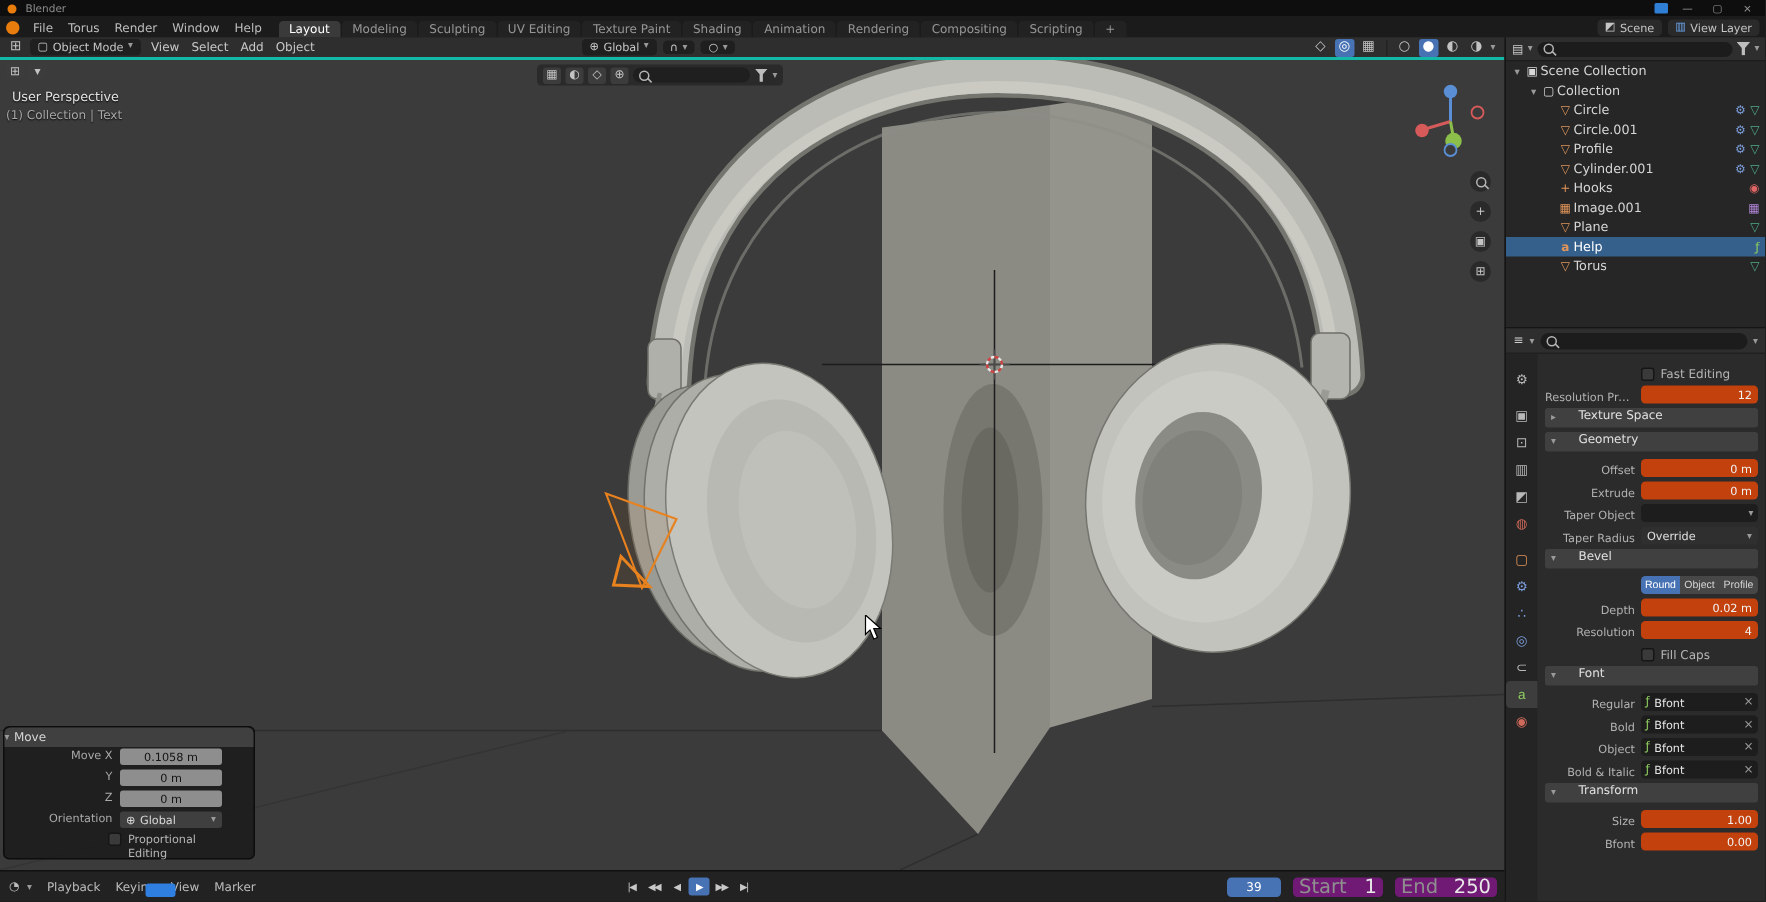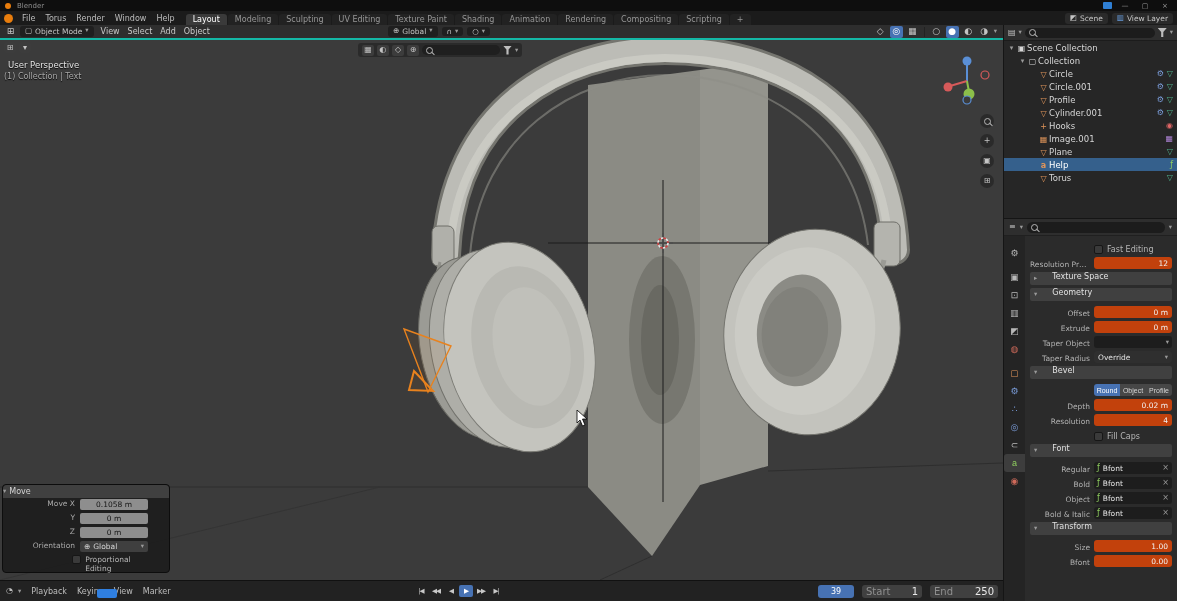--- a/index.html
+++ b/index.html
@@ -79,21 +79,21 @@
 .cb{width:9px;height:9px;background:#3a3a3a;border:1px solid #161616;border-radius:2px;flex:none}
 
 
 .timeline{position:absolute;left:0;top:580px;width:1003px;height:21px;background:#222;border-top:1px solid #111;
   display:flex;align-items:center;gap:5px;padding:0 6px;font-size:8px;color:#bdbdbd}
 .transport{position:absolute;left:414px;display:flex;gap:1px}
 .tbtn{width:14px;height:12px;display:flex;align-items:center;justify-content:center;color:#c8c8c8;font-size:6.5px;border-radius:2px;letter-spacing:-1px}
 .tbtn.active{background:#4772b3;color:#fff}
 .frame-pill{position:absolute;left:818px;width:36px;height:13px;background:#4772b3;border-radius:3px;color:#fff;
   display:flex;align-items:center;justify-content:center;font-size:8px}
-.range-pill{position:absolute;width:60px;height:13px;background:#404040;border-radius:3px;display:flex;align-items:center;justify-content:space-between;padding:0 4px;font-size:10px}
+.range-pill{position:absolute;width:60px;height:13px;background:#701a75;border-radius:3px;display:flex;align-items:center;justify-content:space-between;padding:0 4px;font-size:13px}
 .range-pill .rv{color:#e8e8e8}.range-pill .rl{color:#8f8f8f}
 
 
 .outliner{position:absolute;left:1003px;top:25px;width:174px;height:193px;background:#262626;border-left:1px solid #151515}
 .ol-head{height:16px;background:#2e2e2e;display:flex;align-items:center;gap:3px;padding:0 4px;border-bottom:1px solid #1c1c1c}
 .ol-search{flex:1;height:10px;background:#1c1c1c;border-radius:5px;display:flex;align-items:center;padding:0 4px;gap:3px}
 .ol-rows{overflow:hidden}
 .ol-row{display:flex;align-items:center;height:13px;font-size:8.5px;color:#d6d6d6;padding-right:4px}
 .ol-row.selected{background:#35608c;color:#fff}
 .ol-caret{width:9px;color:#9a9a9a;text-align:center;flex:none;font-size:7px}

